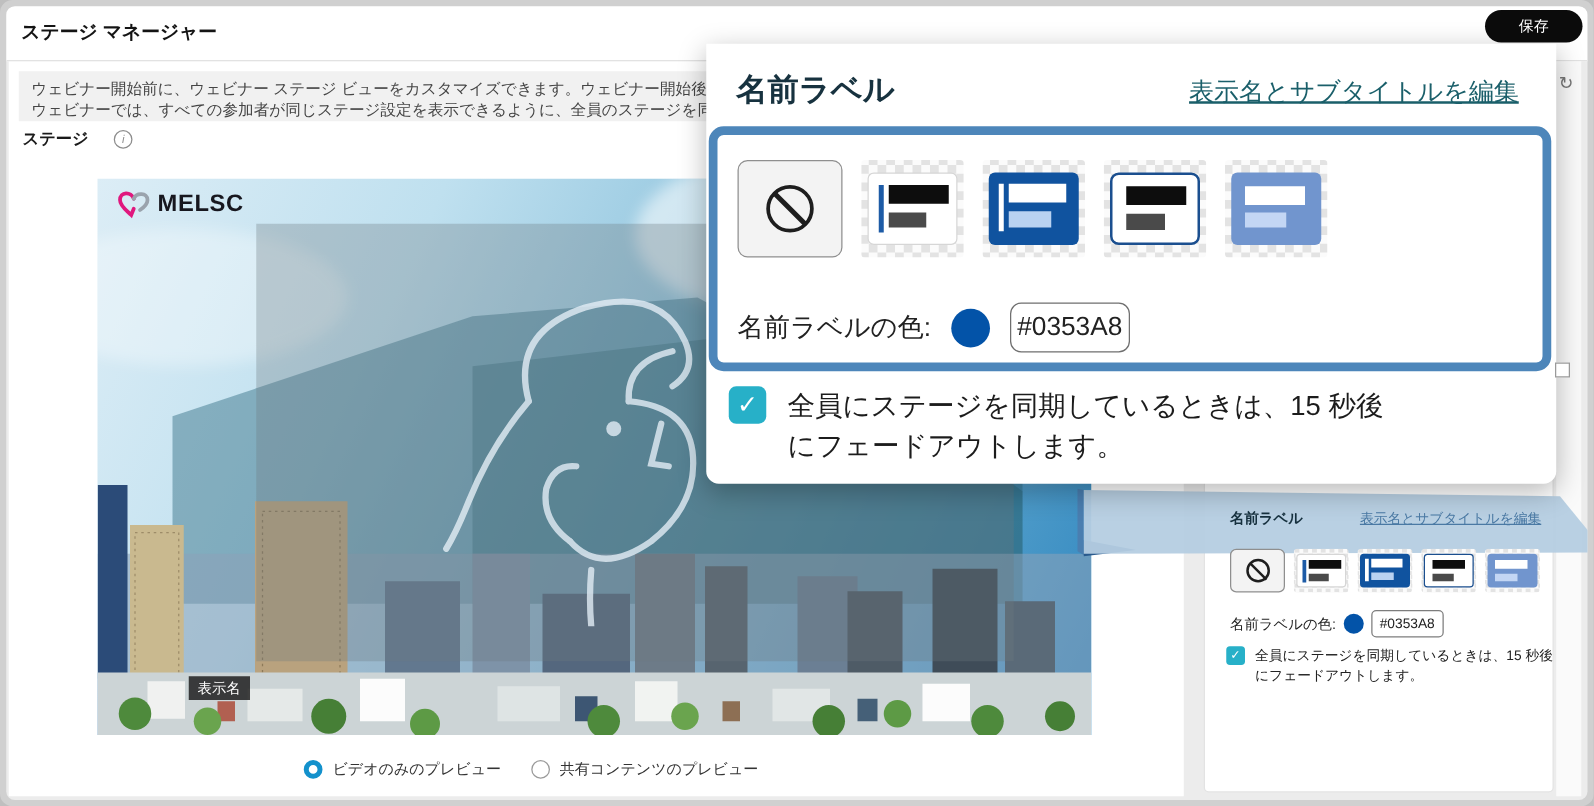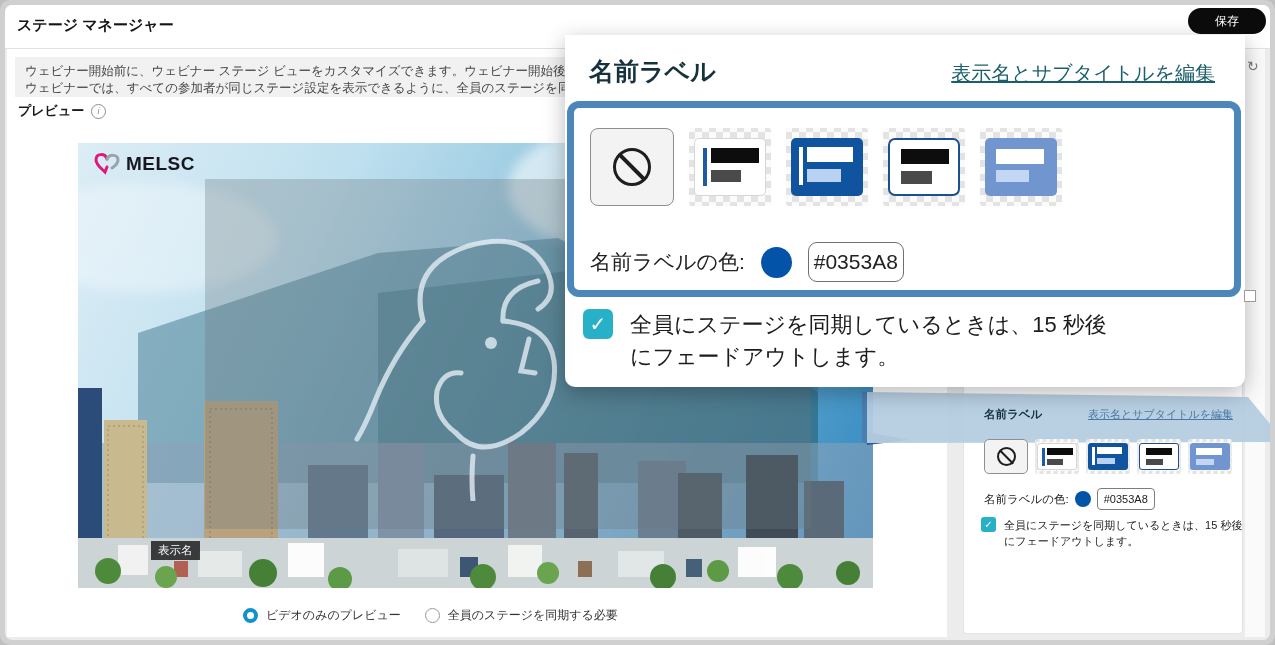--- a/index.html
+++ b/index.html
@@ -128,21 +128,21 @@
     <div class="header">
       <div class="page-title">ステージ マネージャー</div>
     </div>
     <button class="save-btn">保存</button>
 
     <div class="left-card">
       <div class="info-box">
         <div class="ln l1">ウェビナー開始前に、ウェビナー ステージ ビューをカスタマイズできます。ウェビナー開始後は、[レイア</div>
         <div class="ln l2">ウェビナーでは、すべての参加者が同じステージ設定を表示できるように、全員のステージを同期する必要</div>
       </div>
-      <div class="preview-caption">プレビュー</div>
+      <div class="preview-caption">ステージ</div>
       <div class="info-icon">i</div>
 
       <div class="preview">
         <div class="cloud" style="left:430px;top:-30px;width:340px;height:150px;"></div>
         <div class="cloud" style="left:-60px;top:40px;width:260px;height:110px;opacity:.6;"></div>
         <div class="cloud" style="left:600px;top:120px;width:260px;height:120px;opacity:.5;"></div>
 
         <svg class="skyline" width="795" height="445" viewBox="0 0 795 445">
           <polygon points="60,190 300,110 480,95 740,235 740,340 60,340" fill="#2e6b80" opacity="0.45"></polygon>
           <polygon points="300,150 560,120 740,250 740,340 300,340" fill="#27606f" opacity="0.35"></polygon>
@@ -213,21 +213,21 @@
         </div>
 
         <div class="name-tag">表示名</div>
       </div>
 
       <div class="radio-row">
         <span class="radio sel"></span>
         <span class="radio-lbl">ビデオのみのプレビュー</span>
         <span class="radio-gap"></span>
         <span class="radio unsel"></span>
-        <span class="radio-lbl">全員のステージを同期する必要</span>
+        <span class="radio-lbl">共有コンテンツのプレビュー</span>
       </div>
     </div>
 
     <div class="sidebar-card"></div>
     <div class="right-strip">
       <div class="refresh-icon">↻</div>
     </div>
 
     <svg class="beam" width="435" height="150" viewBox="0 0 435 150">
       <polygon points="12,51 17,52 17,104 12,101" fill="#4a7eb0"></polygon>

